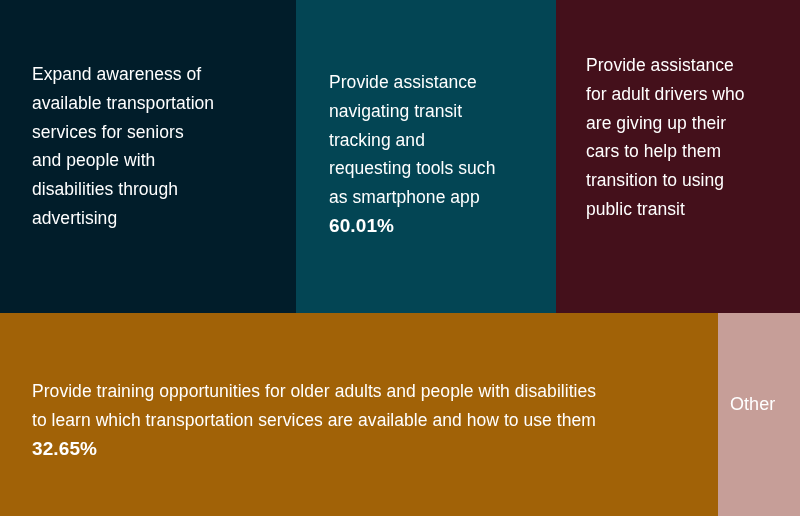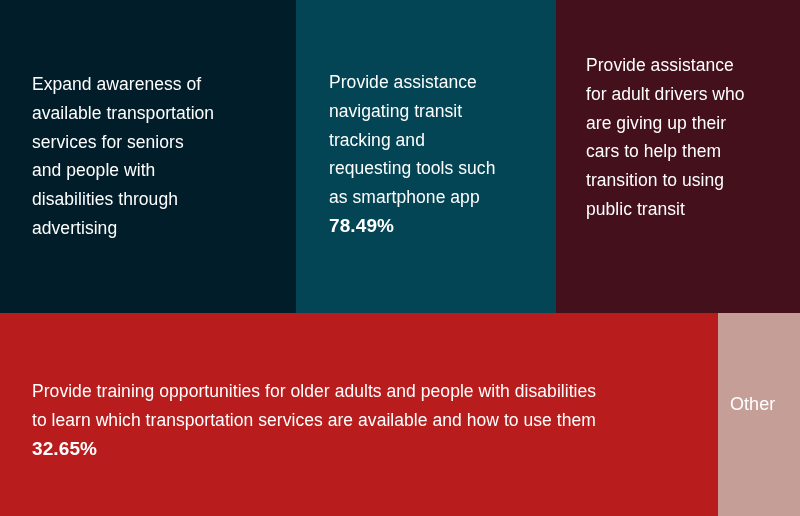--- a/index.html
+++ b/index.html
@@ -51,40 +51,40 @@
     letter-spacing: 0.1px;
   }
 
   
 
   #tile-awareness {
     left: 0px;    top: 0px;
     width: 296px; height: 313px;
     background: #011d2a;
   }
-  #tile-awareness .tile-body { top: 70px; padding-left: 32px; padding-right: 28px; }
+  #tile-awareness .tile-body { top: 60px; padding-left: 32px; padding-right: 28px; }
 
   #tile-navigation {
     left: 296px;  top: 0px;
     width: 260px; height: 313px;
     background: #034554;
   }
   #tile-navigation .tile-body { top: 68px; padding-left: 33px; padding-right: 14px; }
 
   #tile-drivers {
     left: 556px;  top: 0px;
     width: 244px; height: 313px;
     background: #44101b;
   }
   #tile-drivers .tile-body { top: 51px; padding-left: 30px; padding-right: 12px; }
 
   #tile-training {
     left: 0px;    top: 313px;
     width: 718px; height: 203px;
-    background: #b91c1c;
+    background: #a16207;
   }
   #tile-training .tile-body { top: 64px; padding-left: 32px; padding-right: 18px; }
 
   #tile-other {
     left: 718px;  top: 313px;
     width: 82px;  height: 203px;
     background: #c69e98;
   }
   #tile-other .tile-body { top: 78px; padding-left: 12px; padding-right: 6px; }
   #tile-other .tile-label { font-size: 18px; line-height: 26px; }
@@ -106,21 +106,21 @@
     </div>
   </div>
 
   <div class="tile" id="tile-navigation">
     <div class="tile-body">
       <p class="tile-label">Provide assistance
 navigating transit
 tracking and
 requesting tools such
 as smartphone app</p>
-      <p class="tile-value">78.49%</p>
+      <p class="tile-value">60.01%</p>
     </div>
   </div>
 
   <div class="tile" id="tile-drivers">
     <div class="tile-body">
       <p class="tile-label">Provide assistance
 for adult drivers who
 are giving up their
 cars to help them
 transition to using

